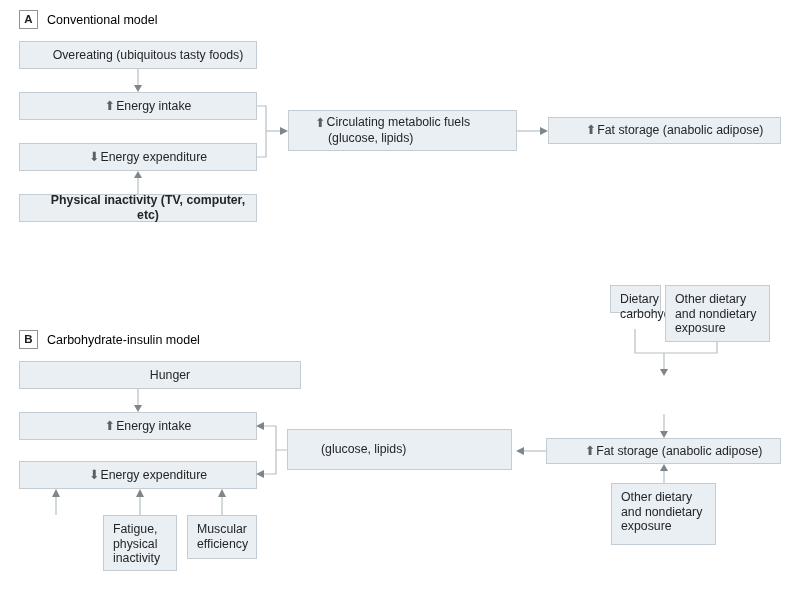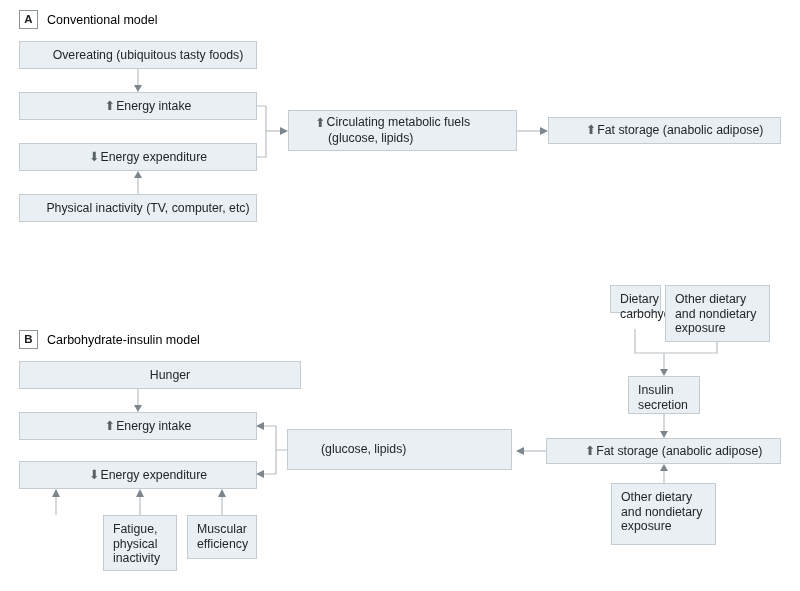--- a/index.html
+++ b/index.html
@@ -67,21 +67,21 @@
   <div class="box center" style="left:19px;top:92px;width:238px;height:28px;">
     <span class="arrowglyph">⬆</span>
     <span class="txt">Energy intake</span>
   </div>
 
   <div class="box center" style="left:19px;top:143px;width:238px;height:28px;">
     <span class="arrowglyph">⬇</span>
     <span class="txt">Energy expenditure</span>
   </div>
 
-  <div class="box center" style="left:19px;top:194px;width:238px;height:28px;">
+  <div class="box center" style="left:19px;top:194px;width:238px;height:28px;font-weight:bold;">
     <span class="txt">Physical inactivity (TV, computer, etc)</span>
   </div>
 
   <div class="box left" style="left:288px;top:110px;width:229px;height:41px;padding-left:26px;">
     <div>
       <div><span class="arrowglyph">⬆</span><span class="txt" style="display:inline">Circulating metabolic fuels</span></div>
       <div style="padding-left:13px;">
           <span class="txt">(glucose, lipids)</span>
         </div>
     </div>
@@ -135,24 +135,20 @@
     <span class="txt" style="white-space:pre-line">Dietary
 carbohydrate</span>
   </div>
 
   <div class="box left topal" style="left:665px;top:285px;width:105px;height:57px;">
     <span class="txt" style="white-space:pre-line">Other dietary
 and nondietary
 exposure</span>
   </div>
 
-  <div class="box left topal" style="left:628px;top:376px;width:72px;height:38px;">
-    <span class="txt" style="white-space:pre-line">Insulin
-secretion</span>
-  </div>
 
   <div class="box center" style="left:546px;top:438px;width:235px;height:26px;">
     <span class="arrowglyph">⬆</span>
     <span class="txt">Fat storage (anabolic adipose)</span>
   </div>
 
   <div class="box left topal" style="left:611px;top:483px;width:105px;height:62px;">
     <span class="txt" style="white-space:pre-line">Other dietary
 and nondietary
 exposure</span>

